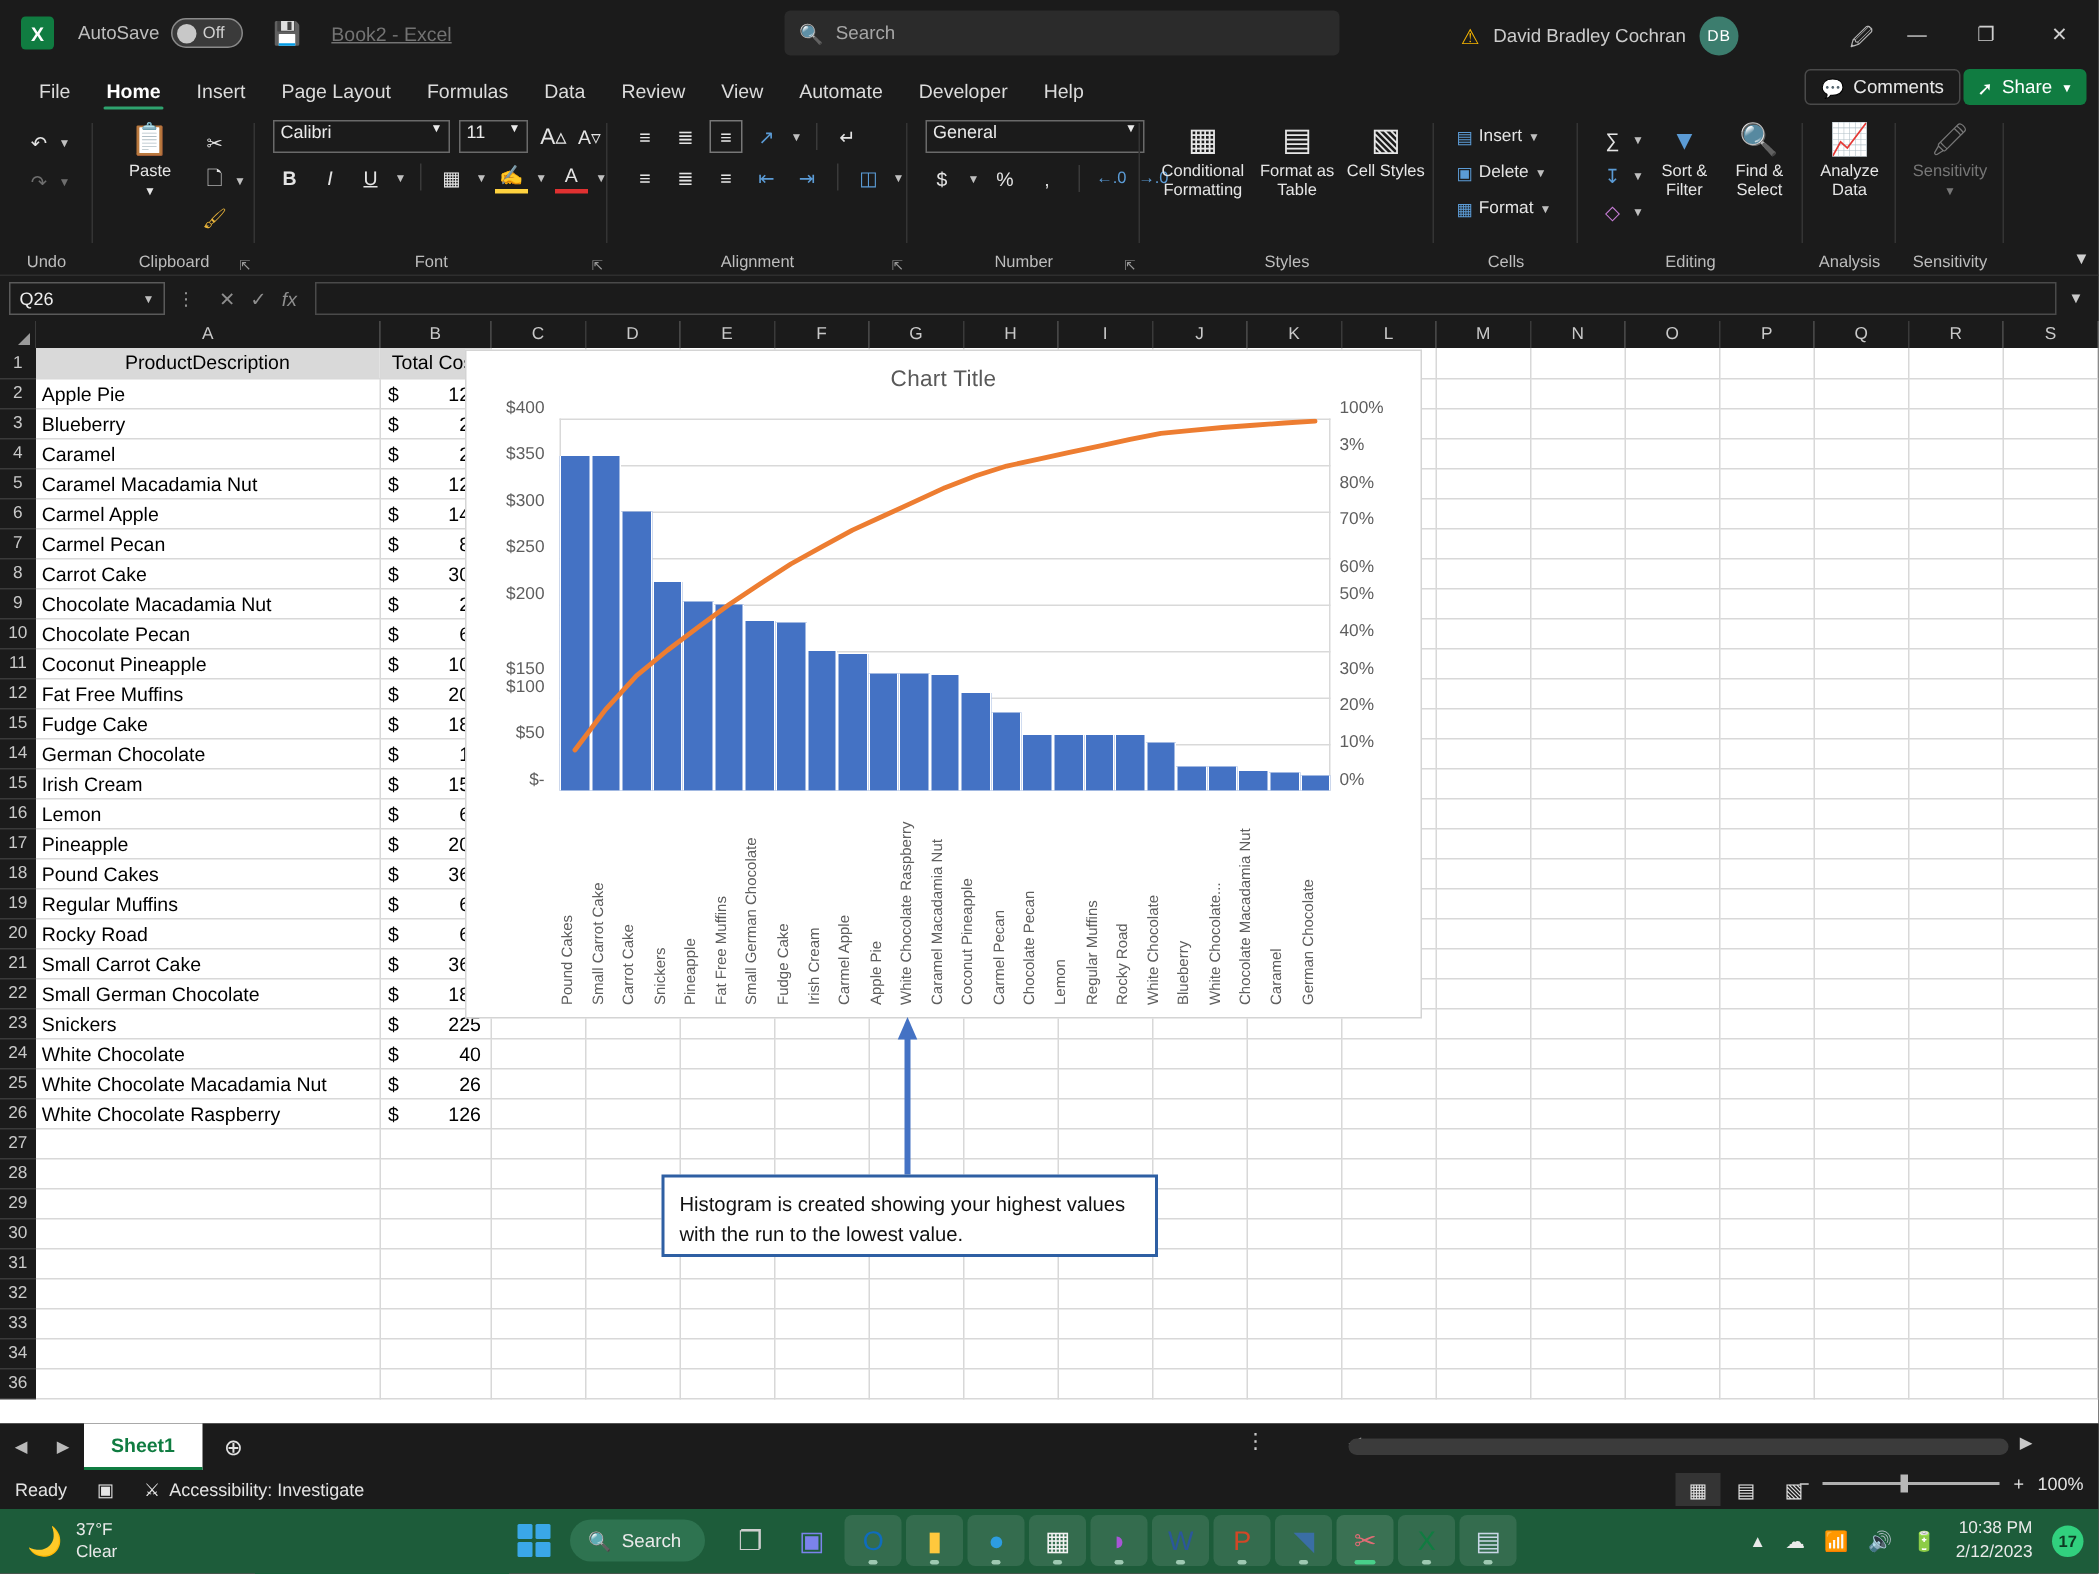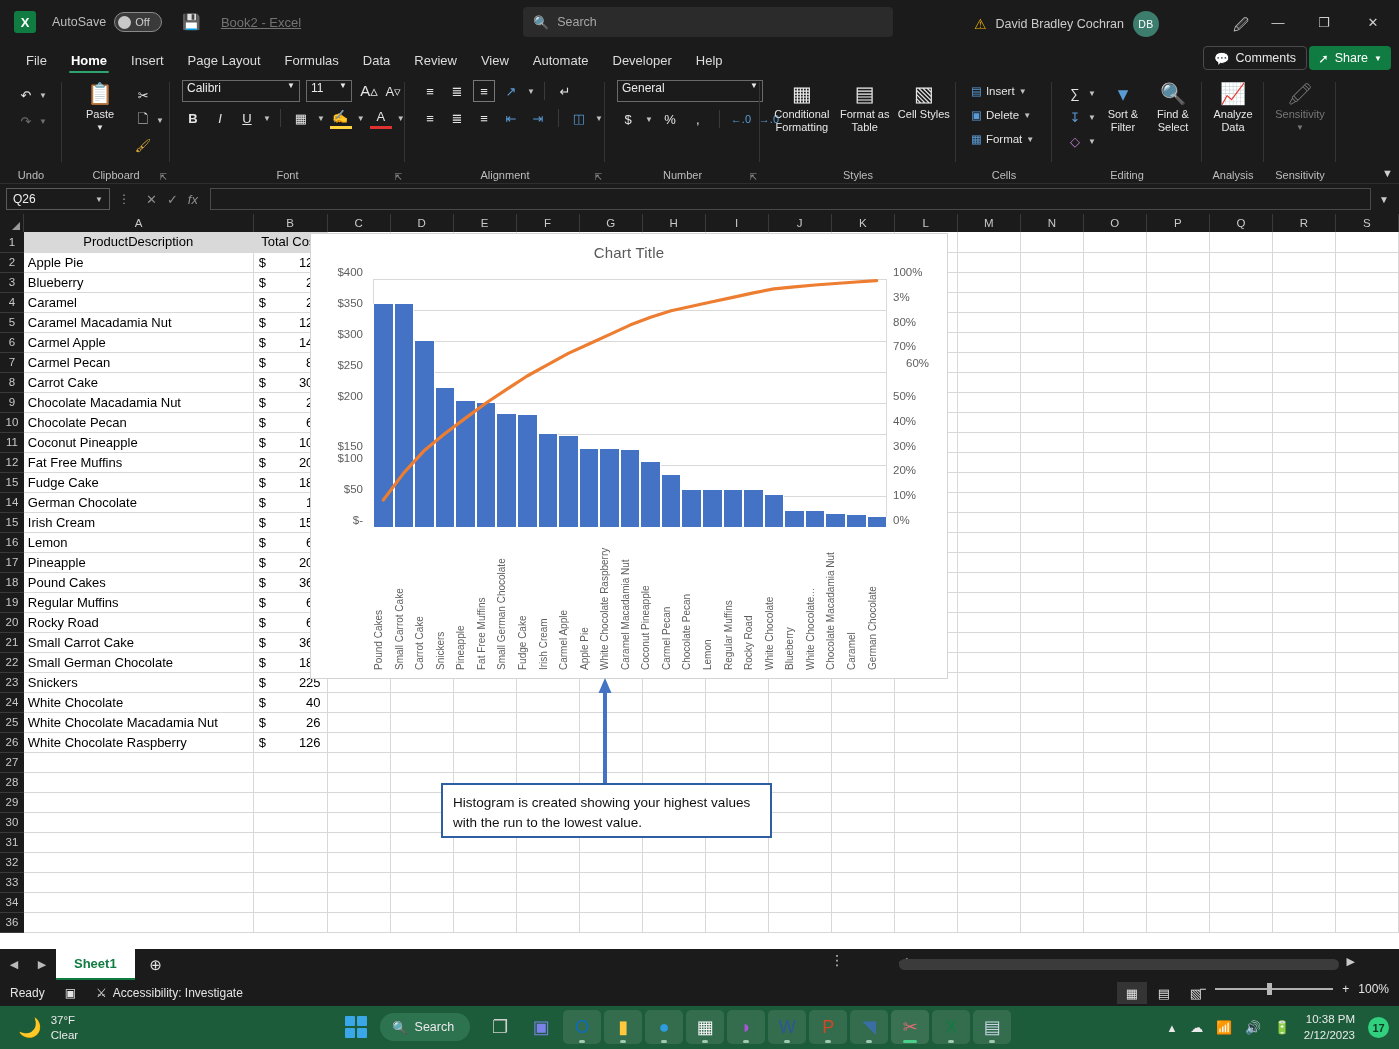--- a/index.html
+++ b/index.html
@@ -1368,21 +1368,21 @@
         <div style="top: 155px; margin-top: 19px;">$150</div>
         <div style="top: 186px;">$100</div>
         <div style="top: 217px;">$50</div>
         <div style="top: 248px;">$-</div>
       </div>
     <div class="yright" id="y-right">
         <div style="top: 0px;">100%</div>
         <div style="top: 24.8px;">3%</div>
         <div style="top: 49.6px;">80%</div>
         <div style="top: 74.4px;">70%</div>
-        <div style="top: 91px; margin-left: 13px;">60%</div>
+        <div style="top: 106px;">60%</div>
         <div style="top: 124px;">50%</div>
         <div style="top: 148.8px;">40%</div>
         <div style="top: 173.6px;">30%</div>
         <div style="top: 198.4px;">20%</div>
         <div style="top: 223.2px;">10%</div>
         <div style="top: 248px;">0%</div>
       </div>
     <div class="plot">
       <div id="gridlines">
           <div class="gl" style="top: 0px;"></div>

